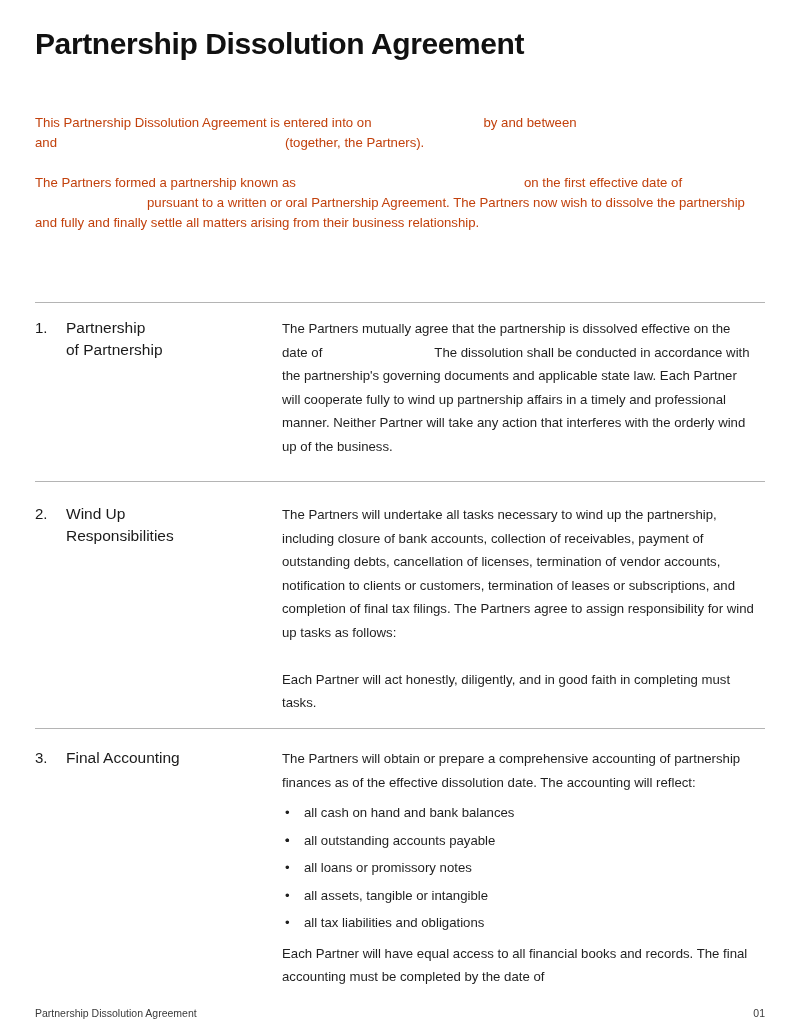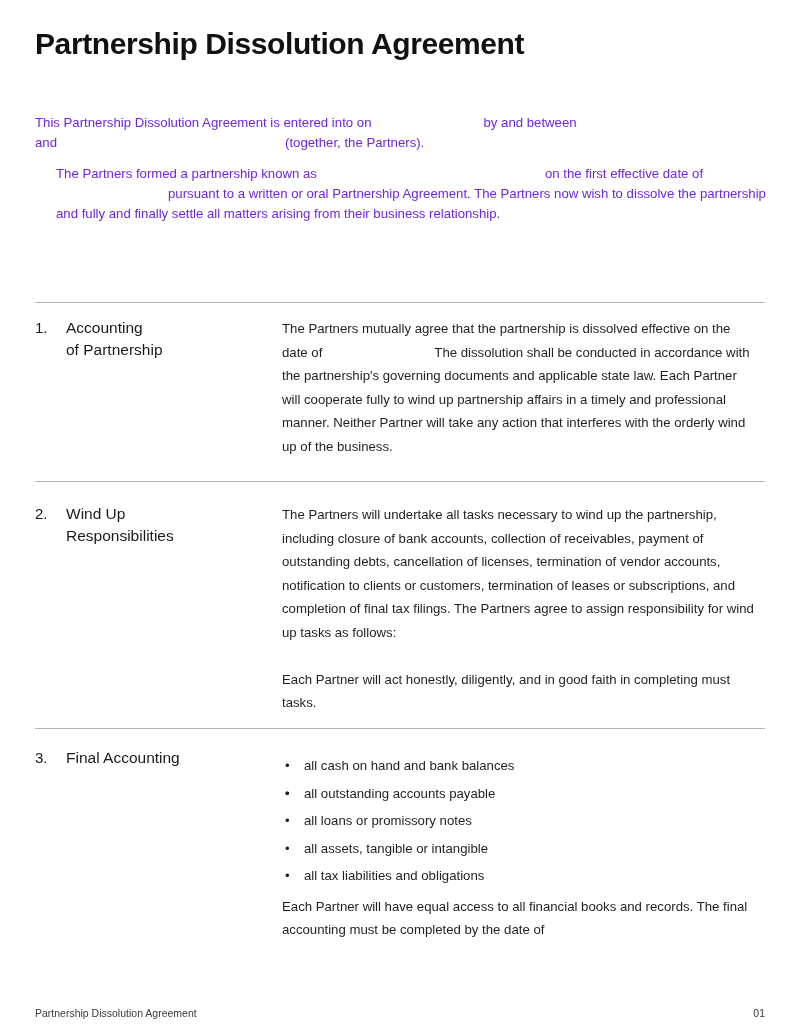--- a/index.html
+++ b/index.html
@@ -29,24 +29,24 @@
     letter-spacing: -0.4px;
     color: #111111;
     white-space: nowrap;
   }
   .intro {
     position: absolute;
     left: 35px;
     width: 730px;
     font-size: 13.2px;
     line-height: 20px;
-    color: #6d28d9;
+    color: #c2410c;
   }
   .intro-1 { top: 113px; }
-  .intro-2 { top: 164px; margin-left: 21px; }
+  .intro-2 { top: 173px; }
   .blank {
     display: inline-block;
     vertical-align: baseline;
   }
   .blank-date    { width: 112px; }
   .blank-party-a { width: 172px; }
   .blank-party-b { width: 228px; }
   .blank-name    { width: 228px; }
   .blank-eff     { width: 112px; }
   .rule {
@@ -147,21 +147,21 @@
 
   <div class="intro intro-2">
     <span>The Partners formed a partnership known as</span><span class="blank blank-name"></span><span>on the first effective date of</span><span class="blank blank-eff"></span><span>pursuant to a written or oral Partnership Agreement. The Partners now wish to dissolve the partnership and fully and finally settle all matters arising from their business relationship.</span>
   </div>
 
   <div class="rule" style="top:302px"></div>
 
   <div class="section" style="top:317px">
     <div class="sec-num">1.</div>
     <div class="sec-head">
-      <span>Accounting</span><br>
+      <span>Partnership</span><br>
       <span>of Partnership</span>
     </div>
     <div class="sec-body">
       <p><span>The Partners mutually agree that the partnership is dissolved effective on the date of</span><span class="blank blank-date"></span><span>The dissolution shall be conducted in accordance with the partnership's governing documents and applicable state law. Each Partner will cooperate fully to wind up partnership affairs in a timely and professional manner. Neither Partner will take any action that interferes with the orderly wind up of the business.</span></p>
     </div>
   </div>
 
   <div class="rule" style="top:481px"></div>
 
   <div class="section" style="top:503px">
@@ -178,20 +178,21 @@
   </div>
 
   <div class="rule" style="top:728px"></div>
 
   <div class="section" style="top:747px">
     <div class="sec-num">3.</div>
     <div class="sec-head">
       <span>Final Accounting</span>
     </div>
     <div class="sec-body">
+      <p>The Partners will obtain or prepare a comprehensive accounting of partnership finances as of the effective dissolution date. The accounting will reflect:</p>
       <ul class="bullets">
         <li><span class="dot">•</span><span>all cash on hand and bank balances</span></li>
         <li><span class="dot">•</span></li>
         <li><span class="dot">•</span><span>all outstanding accounts payable</span></li>
         <li><span class="dot">•</span><span>all loans or promissory notes</span></li>
         <li><span class="dot">•</span><span>all assets, tangible or intangible</span></li>
         <li><span class="dot">•</span><span>all tax liabilities and obligations</span></li>
       </ul>
       <p style="margin-top:9px"><span>Each Partner will have equal access to all financial books and records. The final accounting must be completed by the date of</span><span class="blank blank-date"></span></p>
     </div>

